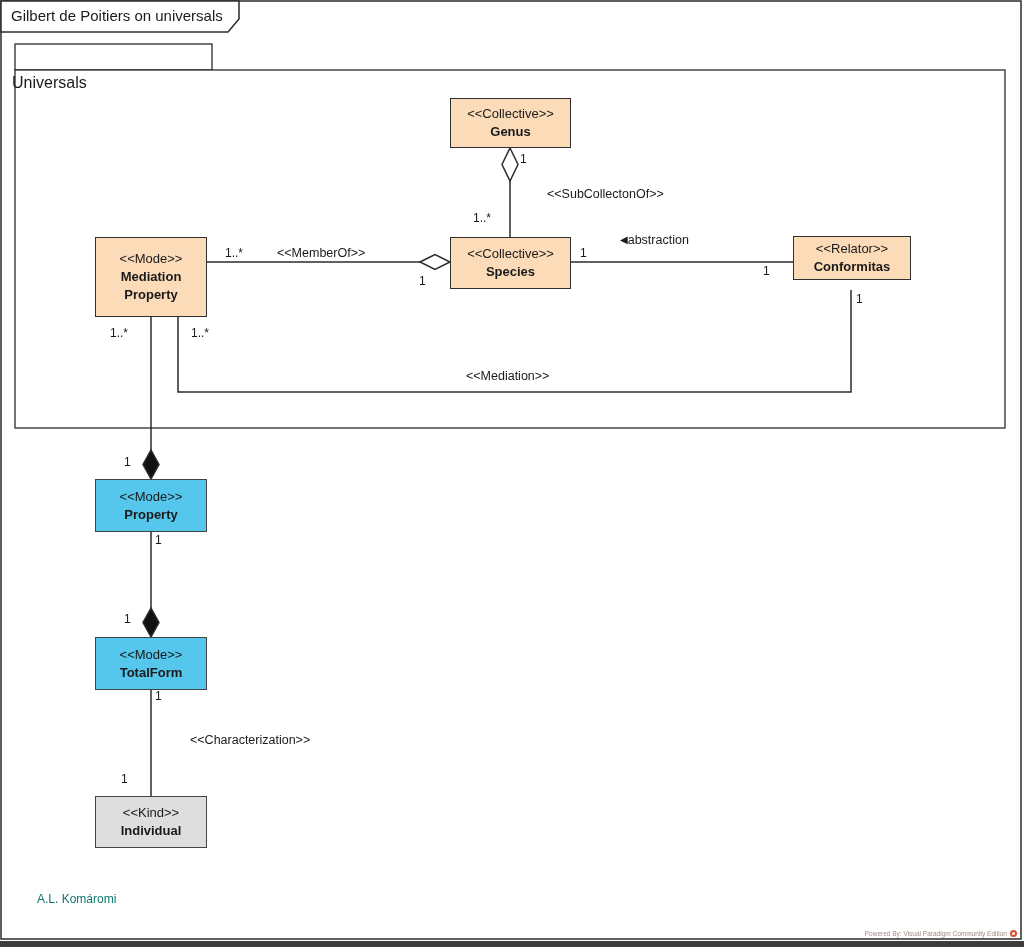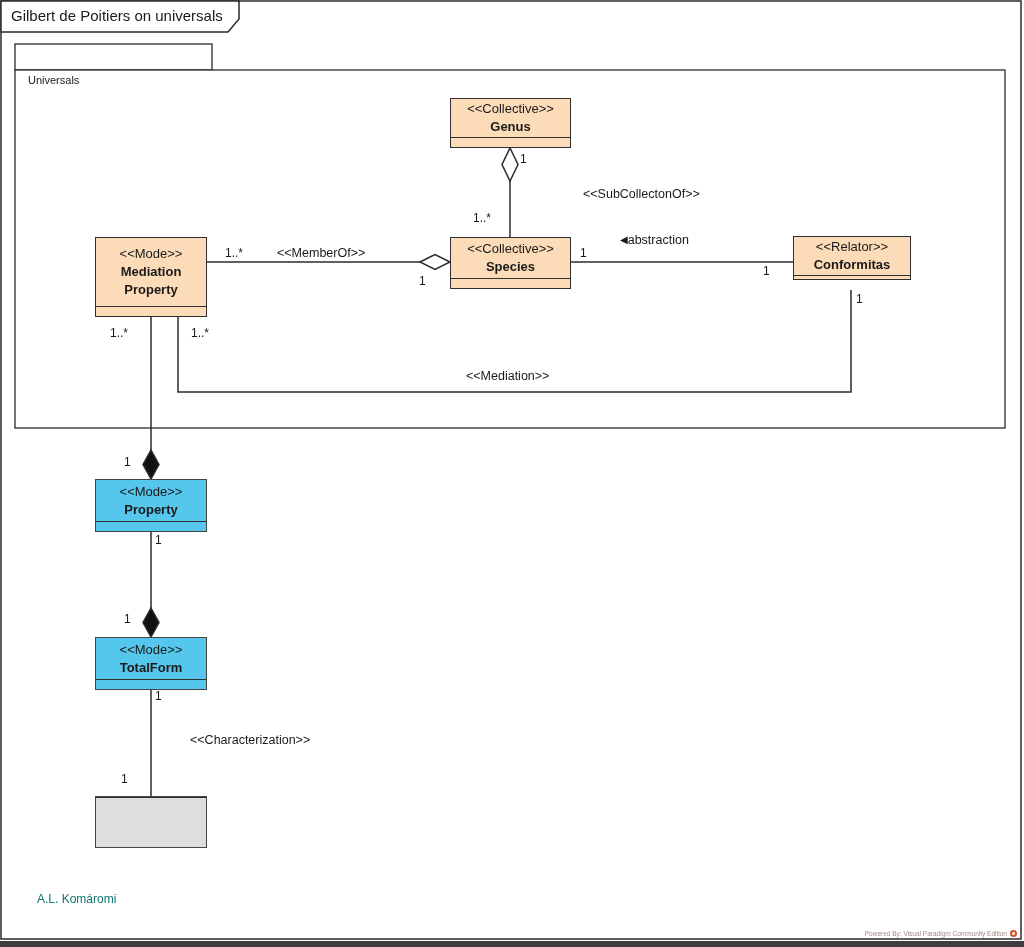--- a/index.html
+++ b/index.html
@@ -4,39 +4,39 @@
 <style>
   html,body{margin:0;padding:0;background:#fff;}
   #canvas{
     position:relative;width:1024px;height:947px;background:#fff;overflow:hidden;
     font-family:"Liberation Sans",sans-serif;color:#1a1a1a;
   }
   svg.layer{position:absolute;left:0;top:0;z-index:1;}
   
   .uml-class{
     position:absolute;z-index:3;box-sizing:border-box;
-    border:1.5px solid #2f2f2f;display:flex;flex-direction:column;
+    border:1.5px solid #2f2f2f;display:flex;flex-direction:row;
     text-align:center;font-size:13px;line-height:1.38;
   }
   .uml-name-comp{flex:1;display:flex;flex-direction:column;justify-content:center;padding:1px 2px;}
   .uml-empty-comp{height:9px;border-top:1.5px solid #2f2f2f;}
   .uml-stereotype{font-weight:400;}
   .uml-name{font-weight:700;}
   .fill-collective{background:#FCDBB8;}
   .fill-mode{background:#55C6EC;border-color:#444;}
   .fill-kind{background:#DEDEDE;border-color:#444;}
   
   .lbl{position:absolute;z-index:4;font-size:12px;line-height:14px;white-space:nowrap;}
   .lbl-rel{font-size:12.5px;}
   .arrow-glyph{font-size:10px;vertical-align:1px;letter-spacing:0;}
   
   .frame-title{
     position:absolute;z-index:4;left:11px;top:0;height:31px;line-height:31px;font-size:15px;
   }
-  .package-label{position:absolute;z-index:4;left:28px;top:74px;font-size:11px;}
+  .package-label{position:absolute;z-index:4;left:12px;top:74px;font-size:16px;}
   .author{position:absolute;z-index:4;left:37px;top:892px;font-size:12px;color:#0f766e;}
   
   .watermark{
     position:absolute;z-index:5;right:7px;top:928px;height:11px;
     display:flex;align-items:center;gap:3px;font-size:6.5px;color:#a08a86;
   }
   .vp-logo{
     width:7px;height:7px;border-radius:50%;background:#d94f2b;position:relative;flex:0 0 auto;
   }
   .vp-logo::after{
@@ -126,26 +126,30 @@
 
   <div class="uml-class fill-mode" style="left:95px;top:637px;width:112px;height:53px;">
     <div class="uml-name-comp">
       <span class="uml-stereotype">&lt;&lt;Mode&gt;&gt;</span>
       <span class="uml-name">TotalForm</span>
     </div>
     <div class="uml-empty-comp"></div>
   </div>
 
   <div class="uml-class fill-kind" style="left:95px;top:796px;width:112px;height:52px;">
+    <div class="uml-name-comp">
+      <span class="uml-stereotype">&lt;&lt;Kind&gt;&gt;</span>
+      <span class="uml-name">Individual</span>
+    </div>
     <div class="uml-empty-comp"></div>
   </div>
 
   <span class="lbl" style="left:520px;top:152px;">1</span>
   <span class="lbl" style="left:473px;top:211px;">1..*</span>
-  <span class="lbl lbl-rel" style="left:547px;top:187px;margin-left:36px;">&lt;&lt;SubCollectonOf&gt;&gt;</span>
+  <span class="lbl lbl-rel" style="left:547px;top:187px;">&lt;&lt;SubCollectonOf&gt;&gt;</span>
 
   <span class="lbl" style="left:225px;top:246px;">1..*</span>
   <span class="lbl lbl-rel" style="left:277px;top:246px;">&lt;&lt;MemberOf&gt;&gt;</span>
   <span class="lbl" style="left:419px;top:274px;">1</span>
 
   <span class="lbl" style="left:580px;top:246px;">1</span>
   <span class="lbl lbl-rel" style="left:620px;top:233px;"><span class="arrow-glyph">◀</span><span>abstraction</span></span>
   <span class="lbl" style="left:763px;top:264px;">1</span>
 
   <span class="lbl" style="left:856px;top:292px;">1</span>

